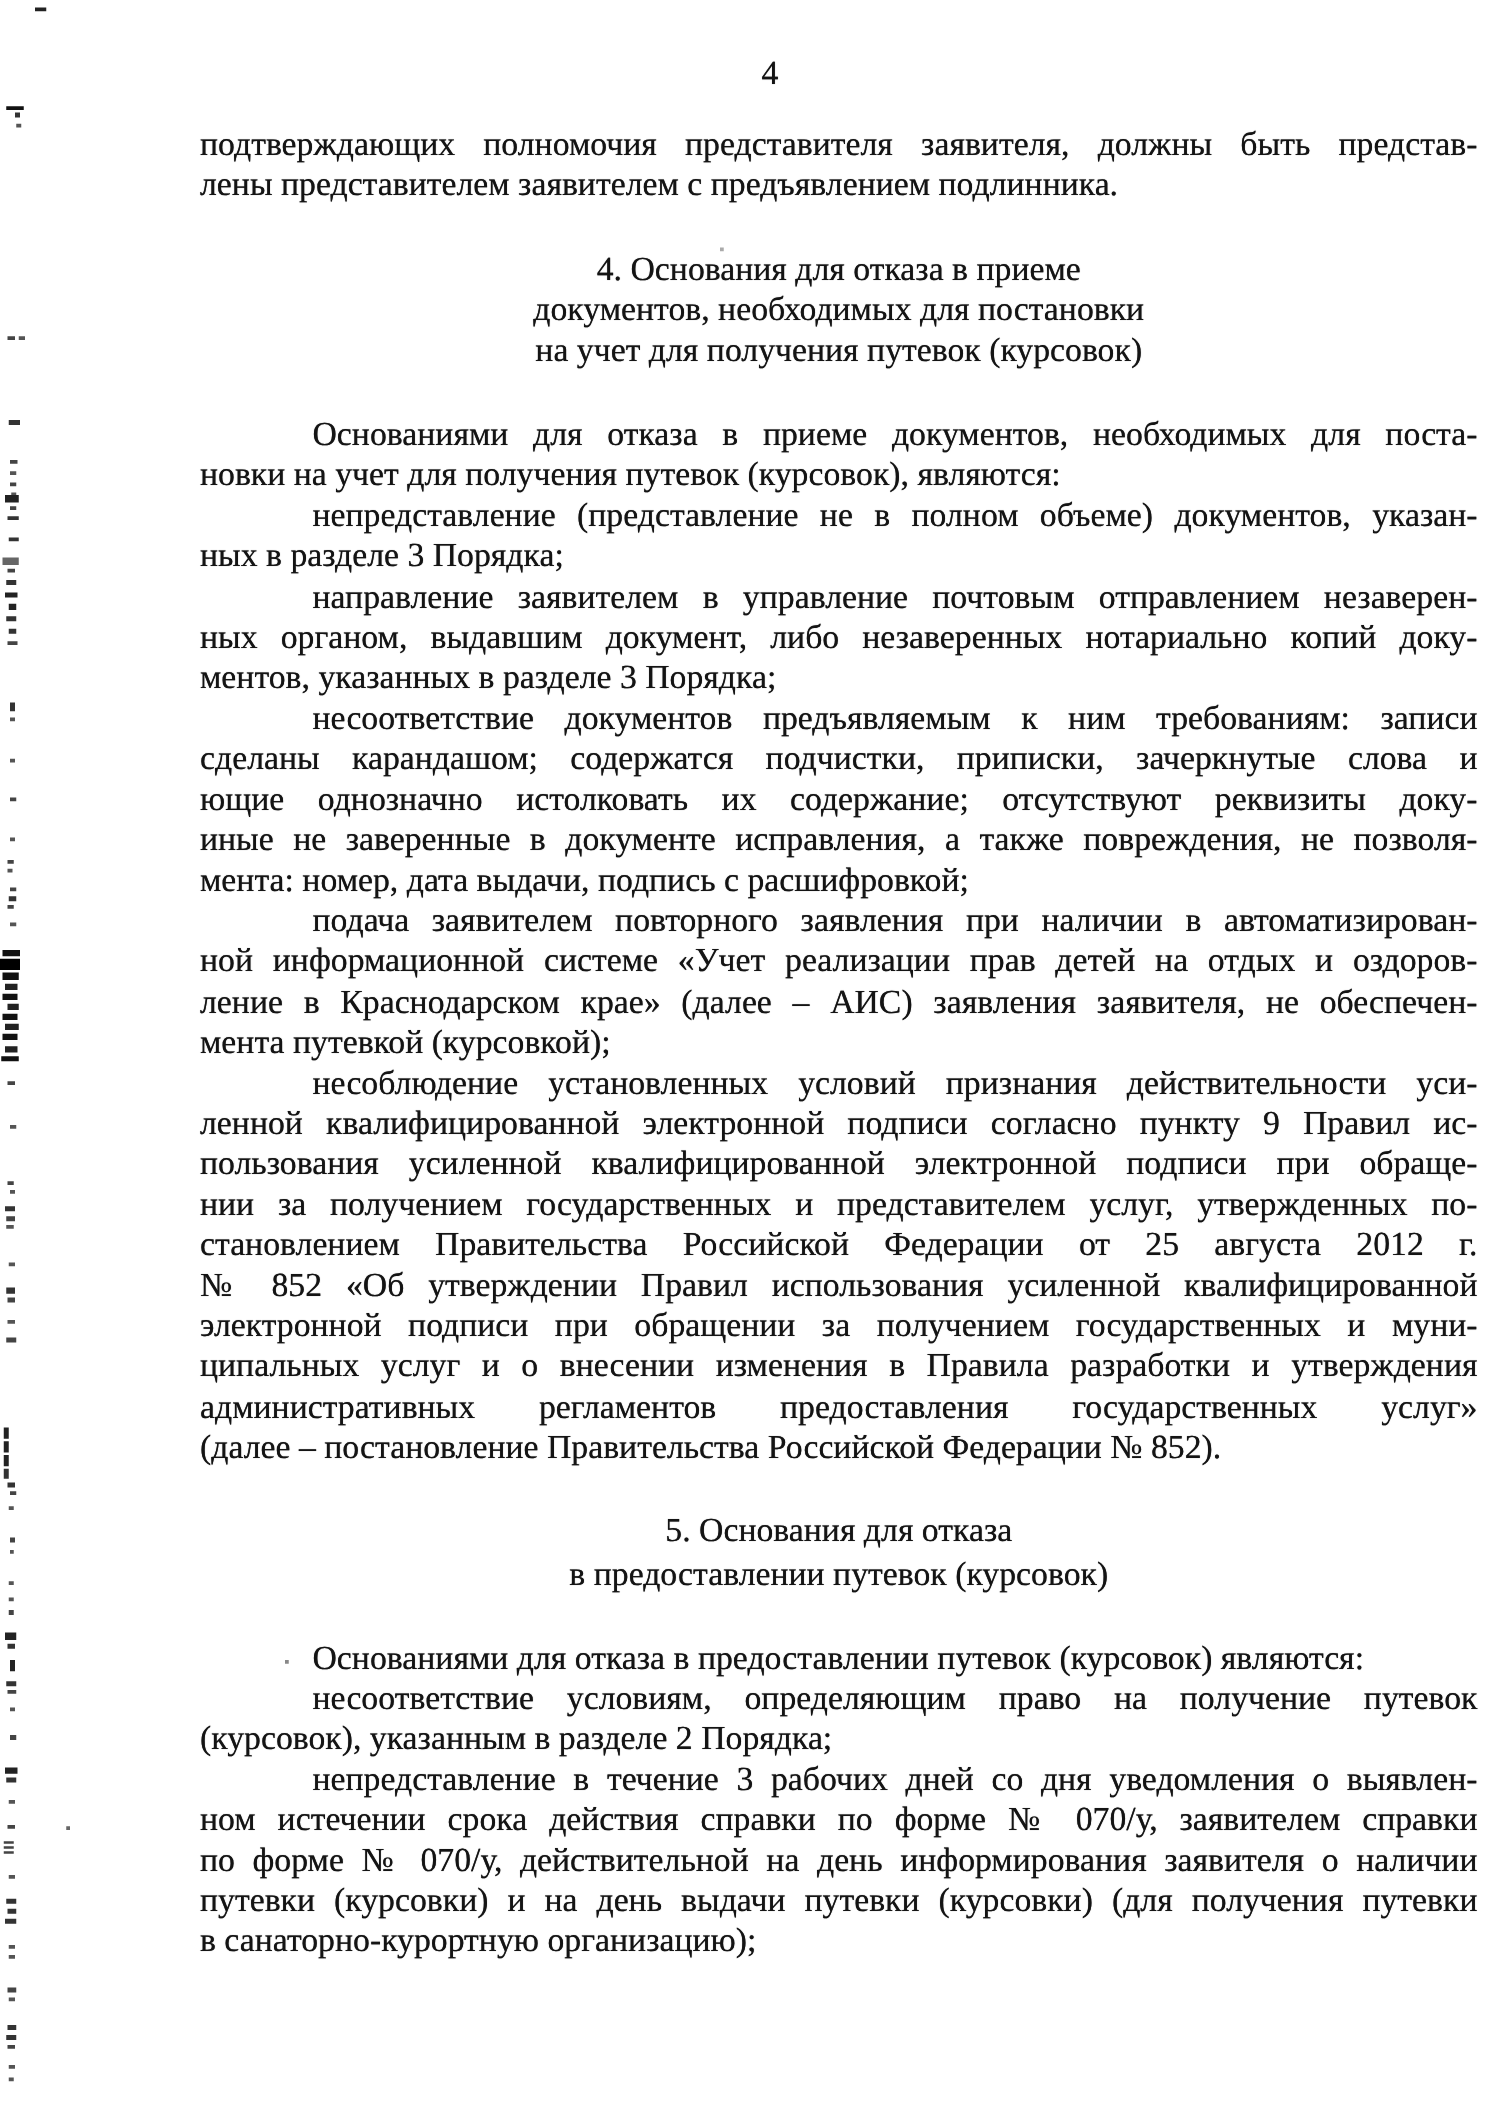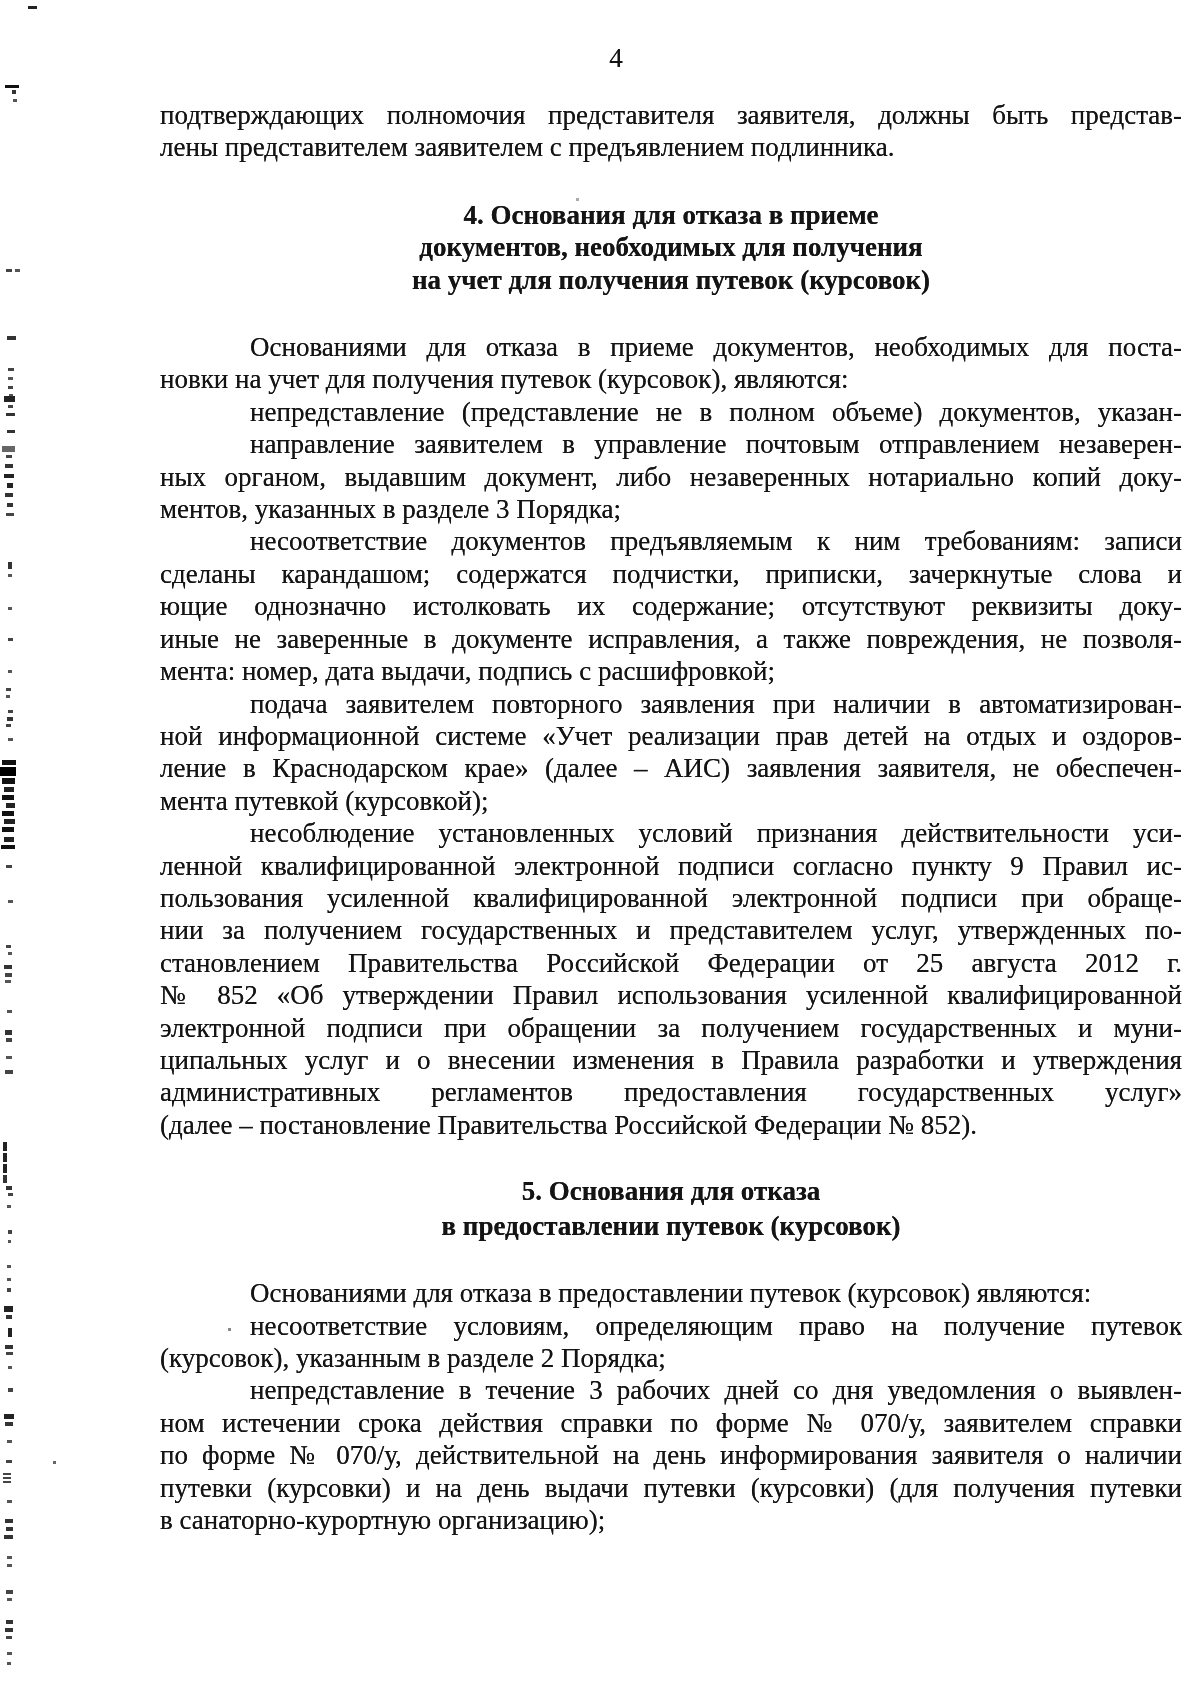--- a/index.html
+++ b/index.html
@@ -18,21 +18,21 @@
   }
   #doc{
     position:absolute;left:160px;top:0;width:1022px;
     font-size:27px;
     text-shadow:0 0 0.55px rgba(15,15,15,0.85);
   }
   .block{margin:0;}
   .line{line-height:32.4px;min-height:32.4px;}
   .line.j{text-align:justify;text-align-last:justify;}
   .line.i{text-indent:90px;}
-  .heading{font-weight:bold;text-align:center;}
+  .heading{font-weight:normal;text-align:center;}
   
   [data-name="intro-paragraph"]{margin-top:99px;}
   [data-name="section-4-heading"]{margin-top:35px;}
   [data-name="para-refusal-grounds-intro"]{margin-top:35px;}
   [data-name="section-5-heading"]{margin-top:33px;}
   [data-name="section-5-heading"] .line{line-height:35px;min-height:35px;}
   [data-name="para-5-grounds-intro"]{margin-top:33px;}
   .artifact{position:absolute;}
 </style>
 </head>
@@ -40,29 +40,30 @@
 
 <div class="page" data-name="document-page">
   <div class="page-number" data-name="page-number">4</div>
   <div id="doc" data-name="document-body">
       <div class="block paragraph" data-name="intro-paragraph">
         <div class="line j" data-name="text-line">подтверждающих полномочия представителя заявителя, должны быть представ-</div>
         <div class="line" data-name="text-line">лены представителем заявителем с предъявлением подлинника.</div>
       </div>
       <div class="block heading" data-name="section-4-heading">
         <div class="line" data-name="heading-line">4. Основания для отказа в приеме</div>
-        <div class="line" data-name="heading-line">документов, необходимых для получения</div>
+        <div class="line" data-name="heading-line">документов, необходимых для постановки</div>
         <div class="line" data-name="heading-line">на учет для получения путевок (курсовок)</div>
       </div>
       <div class="block paragraph" data-name="para-refusal-grounds-intro">
         <div class="line j i" data-name="text-line">Основаниями для отказа в приеме документов, необходимых для поста-</div>
         <div class="line" data-name="text-line">новки на учет для получения путевок (курсовок), являются:</div>
       </div>
       <div class="block paragraph" data-name="para-non-submission">
         <div class="line j i" data-name="text-line">непредставление (представление не в полном объеме) документов, указан-</div>
+        <div class="line" data-name="text-line">ных в разделе 3 Порядка;</div>
       </div>
       <div class="block paragraph" data-name="para-postal-copies">
         <div class="line j i" data-name="text-line">направление заявителем в управление почтовым отправлением незаверен-</div>
         <div class="line j" data-name="text-line">ных органом, выдавшим документ, либо незаверенных нотариально копий доку-</div>
         <div class="line" data-name="text-line">ментов, указанных в разделе 3 Порядка;</div>
       </div>
       <div class="block paragraph" data-name="para-document-defects">
         <div class="line j i" data-name="text-line">несоответствие документов предъявляемым к ним требованиям: записи</div>
         <div class="line j" data-name="text-line">сделаны карандашом; содержатся подчистки, приписки, зачеркнутые слова и</div>
         <div class="line j" data-name="text-line">ющие однозначно истолковать их содержание; отсутствуют реквизиты доку-</div>

